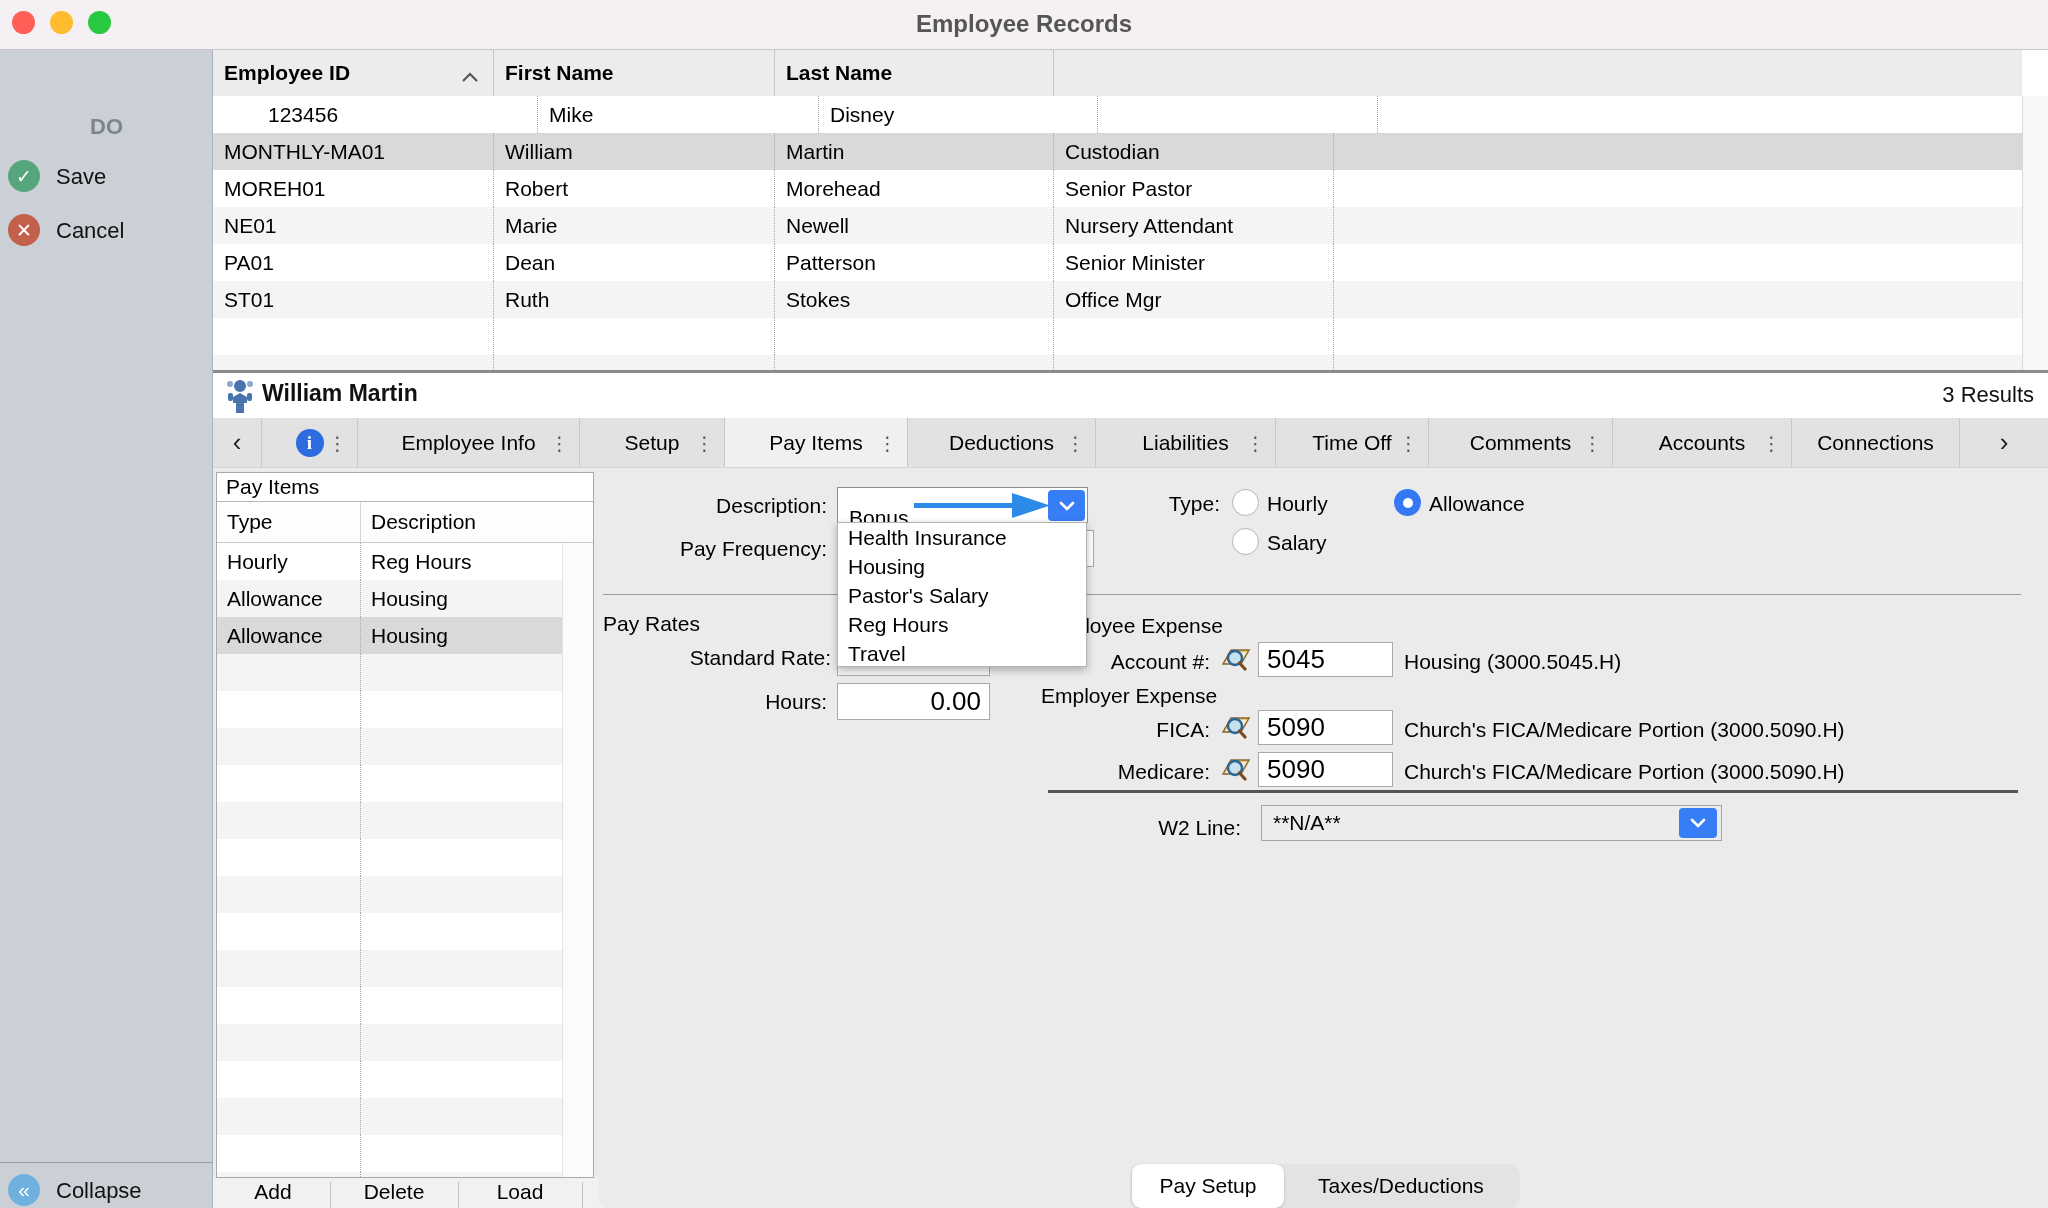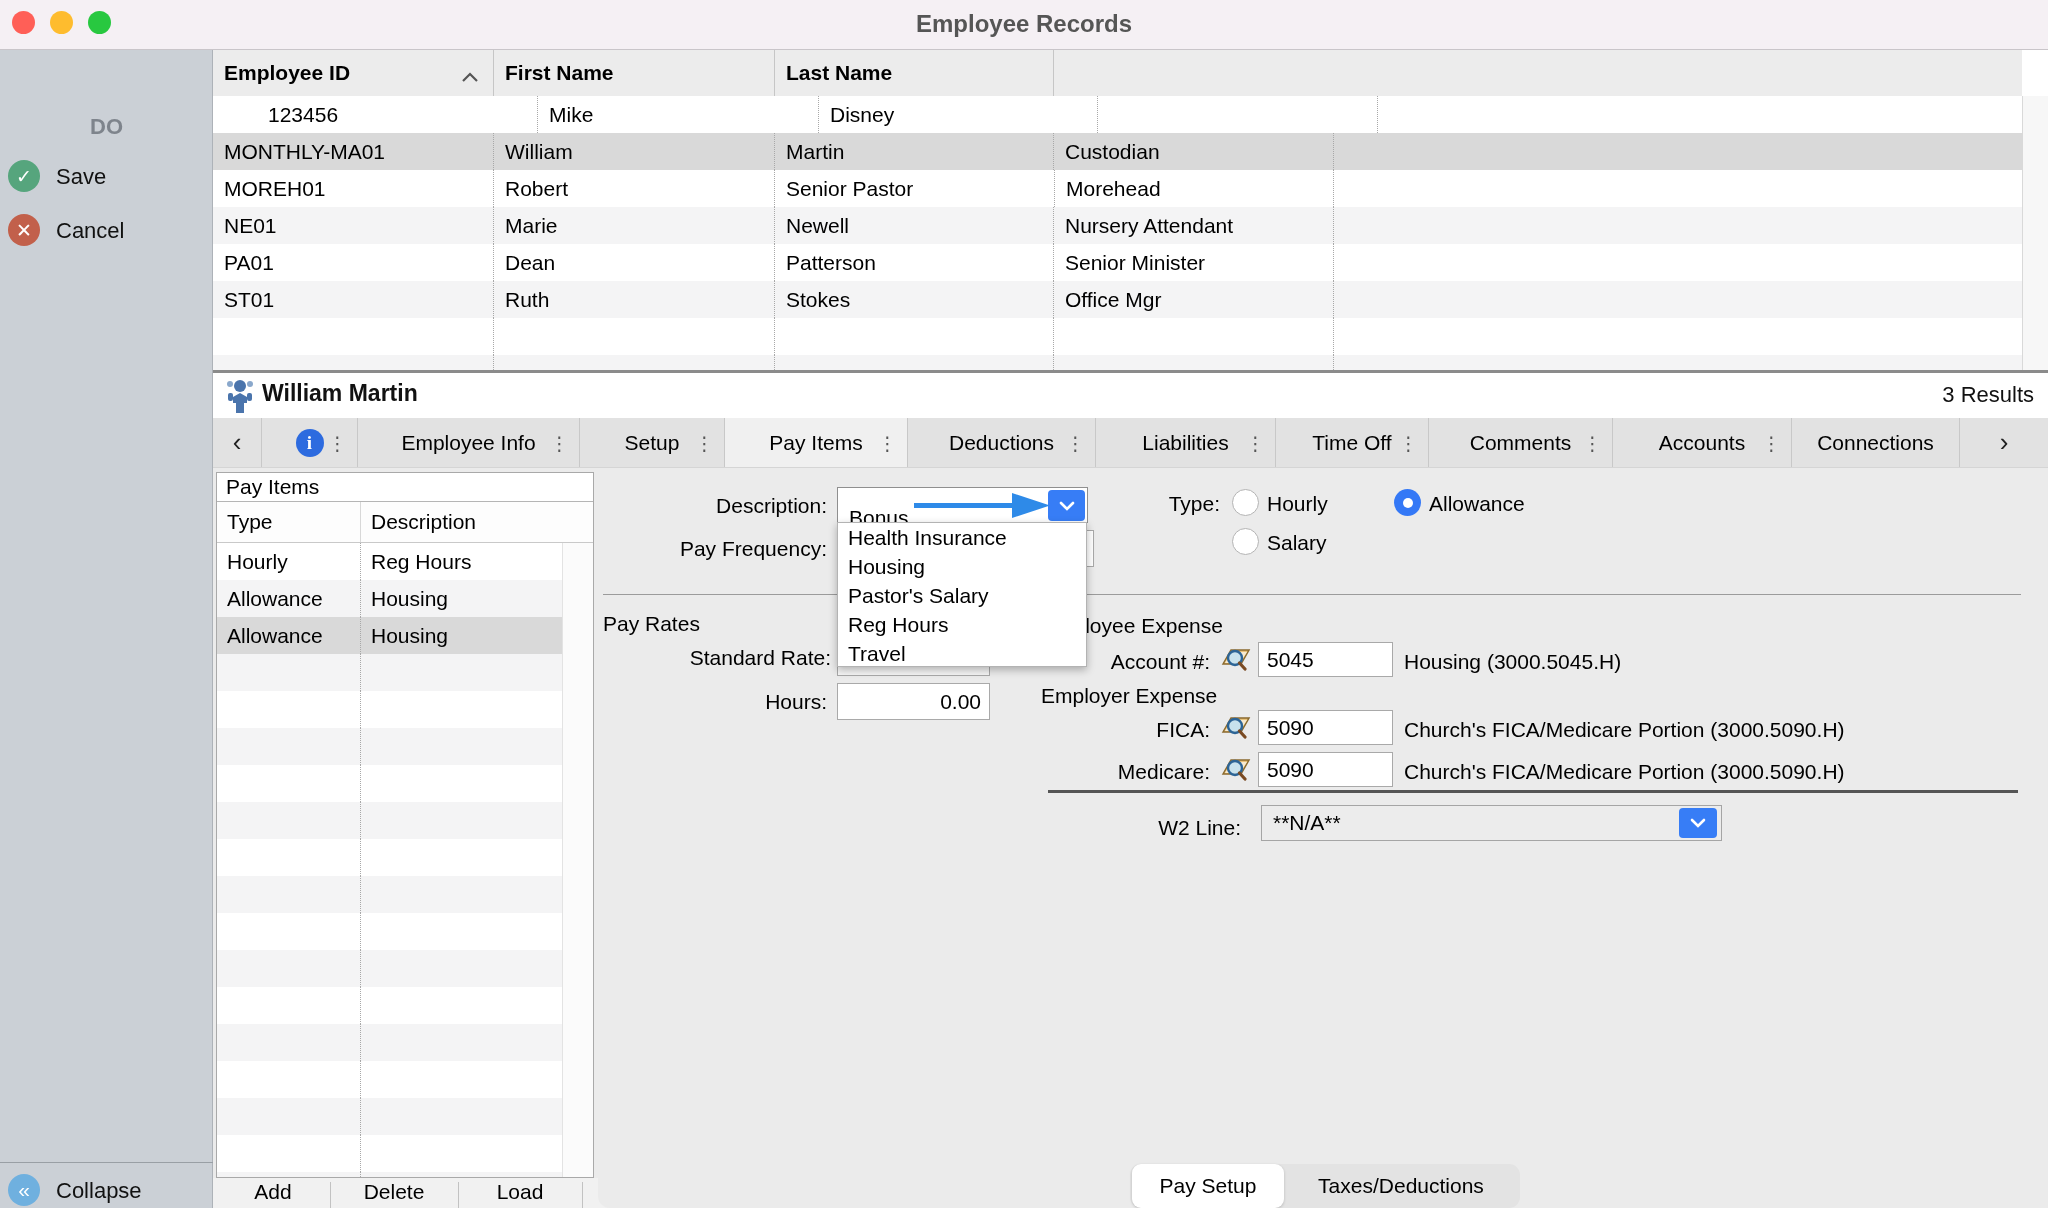--- a/index.html
+++ b/index.html
@@ -61,21 +61,21 @@
   .pigutter{position:absolute;left:345px;top:70px;width:31px;height:634px;background:#fbfbfb;border-left:1px solid #e3e3e3;box-sizing:border-box;}
   .pibtns{left:216px;top:1180px;width:380px;height:28px;}
   .pib{position:absolute;top:0;height:28px;font-size:21px;display:flex;align-items:flex-start;justify-content:center;cursor:default;}
   .pibdiv{position:absolute;top:2px;width:1px;height:26px;background:#c2c2c2;}
 
   
   .formpanel{left:598px;top:468px;width:1450px;height:740px;background:#ebebeb;border-bottom-left-radius:12px;}
   .bstrip{left:213px;top:1178px;width:1835px;height:30px;background:#f1f1f1;}
   .lbl{position:absolute;font-size:21px;color:#000;}
   .rlbl{position:absolute;font-size:21px;color:#000;text-align:right;width:200px;}
-  .txt{position:absolute;box-sizing:border-box;border:1px solid #a9a9a9;background:#fff;font-size:21px;
+  .txt{position:absolute;box-sizing:border-box;border:1px solid #a9a9a9;background:#fff;font-size:26px;
        font-family:"Liberation Sans",sans-serif;padding:8px 8px;outline:none;}
   .txt.num{text-align:right;}
   .combo{position:absolute;box-sizing:border-box;border:1px solid #8f8f8f;background:#fff;}
   .combo .val{position:absolute;left:11px;top:18px;font-size:21px;}
   .bluebtn{position:absolute;top:2px;border-radius:4px;background:#377df6;display:flex;align-items:center;justify-content:center;cursor:default;}
   .ddlist{position:absolute;left:837px;top:522px;width:250px;height:145px;background:#fff;border:1px solid #b3b3b3;
           box-sizing:border-box;box-shadow:0 3px 8px rgba(0,0,0,0.28);z-index:50;}
   .ddopt{height:29px;line-height:29px;padding-left:10px;font-size:21px;white-space:nowrap;}
   .sep1{position:absolute;left:603px;top:594px;width:1418px;height:1px;background:#9b9b9b;z-index:5;}
   .sep2{position:absolute;left:1048px;top:790px;width:970px;height:3px;background:#555;}
@@ -150,22 +150,22 @@
     <div class="erow" style="top:83px;background:#d9d9d9;">
       <div class="ec" style="width:281px;">MONTHLY-MA01</div>
       <div class="ec" style="width:281px;">William</div>
       <div class="ec" style="width:279px;">Martin</div>
       <div class="ec" style="width:280px;">Custodian</div>
       <div class="ec" style="flex:1;border-right:none;"></div>
     </div>
     <div class="erow" style="top:120px;background:#ffffff;">
       <div class="ec" style="width:281px;">MOREH01</div>
       <div class="ec" style="width:281px;">Robert</div>
+      <div class="ec" style="width:279px;">Morehead</div>
       <div class="ec" style="width:280px;">Senior Pastor</div>
-      <div class="ec" style="width:279px;">Morehead</div>
       <div class="ec" style="flex:1;border-right:none;"></div>
     </div>
     <div class="erow" style="top:157px;background:#f4f4f5;">
       <div class="ec" style="width:281px;">NE01</div>
       <div class="ec" style="width:281px;">Marie</div>
       <div class="ec" style="width:279px;">Newell</div>
       <div class="ec" style="width:280px;">Nursery Attendant</div>
       <div class="ec" style="flex:1;border-right:none;"></div>
     </div>
     <div class="erow" style="top:194px;background:#ffffff;">

